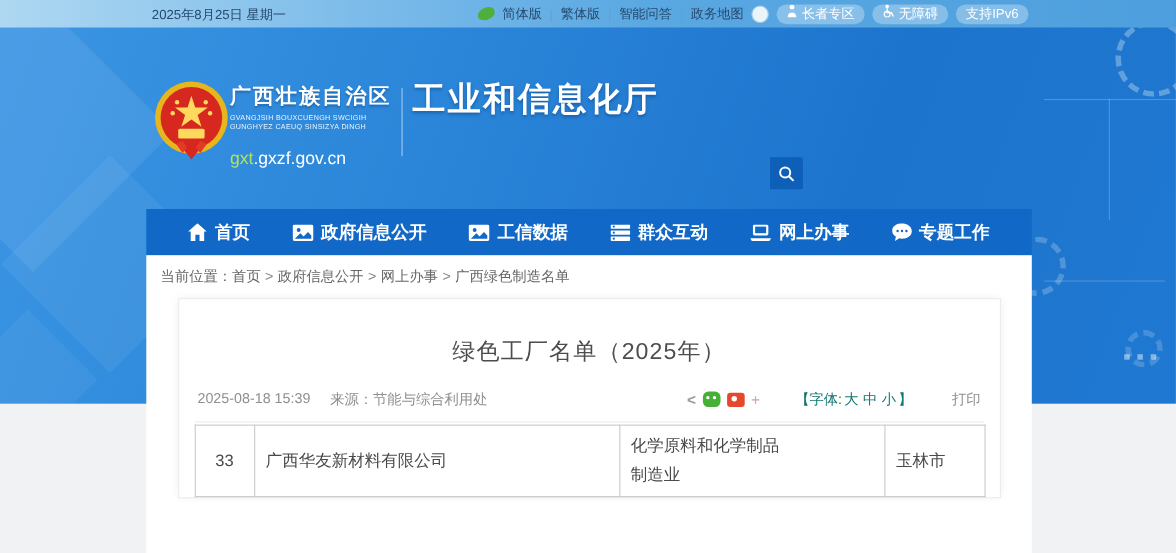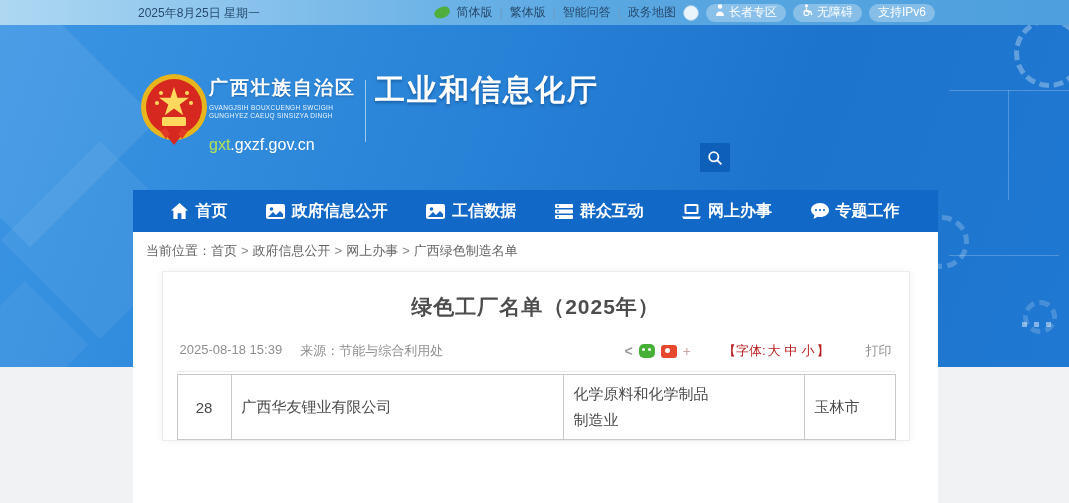--- a/index.html
+++ b/index.html
@@ -82,35 +82,35 @@
   .content-white { position:absolute; left:133px; top:232px; width:805px; height:271px; background:#fff; z-index:4; }
   .breadcrumb { padding:10px 0 8px 13px; font-size:13px; color:#666; }
   .breadcrumb .bc-link { cursor:pointer; }
   .bc-sep { margin:0 4px; color:#888; }
 
   .card {
     width:748px; margin:3px auto 0; background:#fff;
     border:1px solid #ececec; box-shadow:0 0 8px rgba(0,0,0,0.06);
     padding:21px 14px 0;
   }
-  .article-title { text-align:center; font-size:21px; font-weight:bold; color:#4d4d4d; letter-spacing:1px; }
+  .article-title { text-align:center; font-size:21px; font-weight:normal; color:#4d4d4d; letter-spacing:1px;margin-top:12px; }
   .meta-row {
     margin-top:21px; padding:0 3px 11px; border-bottom:1px solid #ededed;
     display:flex; align-items:center; font-size:13px; color:#8f8f8f;
   }
   .meta-left { display:flex; gap:18px; }
   .meta-right { margin-left:auto; display:flex; align-items:center; gap:10px; }
   .share-icons { display:flex; align-items:center; gap:6px; margin-right:22px; }
   .icon-share { color:#9a9a9a; font-weight:bold; font-size:14px; cursor:pointer; }
   .icon-wechat { width:16px; height:14px; background:#45b035; border-radius:5px; position:relative; cursor:pointer; }
   .icon-wechat::after { content:""; position:absolute; left:3px; top:4px; width:3px; height:3px; background:#fff; border-radius:50%; box-shadow:6px 0 0 #fff; }
   .icon-weibo { width:16px; height:13px; background:#e6482e; border-radius:3px; position:relative; cursor:pointer; }
   .icon-weibo::after { content:""; position:absolute; left:4px; top:3px; width:5px; height:5px; background:#fff; border-radius:50%; }
   .icon-plus { color:#c7a6a6; font-size:14px; cursor:pointer; }
-  .font-widget { color:#b91c1c; white-space:nowrap; }
+  .font-widget { color:#0f766e; white-space:nowrap; }
   .font-size-opt { cursor:pointer; margin:0 2px; }
   .print-label { margin-left:26px; cursor:pointer; color:#8f8f8f; }
 
   
   table.data { border-collapse:collapse; margin:2px auto 0; table-layout:fixed; width:718px; }
   table.data td { border:1px solid #c9c9c9; font-size:15px; color:#4a4a4a; padding:6px 10px; vertical-align:middle; }
   td.c-no { width:54px; text-align:center; }
   td.c-company { width:332px; padding-left:13px; }
   td.c-industry { width:241px; white-space:pre-line; line-height:26px; }
   td.c-city { width:91px; }
@@ -277,22 +277,22 @@
           <span class="icon-plus">+</span>
         </span>
         <span class="font-widget"><span>【字体:</span><span class="font-size-opt">大</span><span class="font-size-opt">中</span><span class="font-size-opt">小</span><span>】</span></span>
         <span class="print-label">打印</span>
       </div>
     </div>
 
     <table class="data">
       <tbody>
         <tr class="r-tall">
-          <td class="c-no">28</td>
-          <td class="c-company">广西华友锂业有限公司</td>
+          <td class="c-no">33</td>
+          <td class="c-company">广西华友新材料有限公司</td>
           <td class="c-industry">化学原料和化学制品
 制造业</td>
           <td class="c-city">玉林市</td>
         </tr>
 
       </tbody>
     </table>
   </div>
 </div>
 

